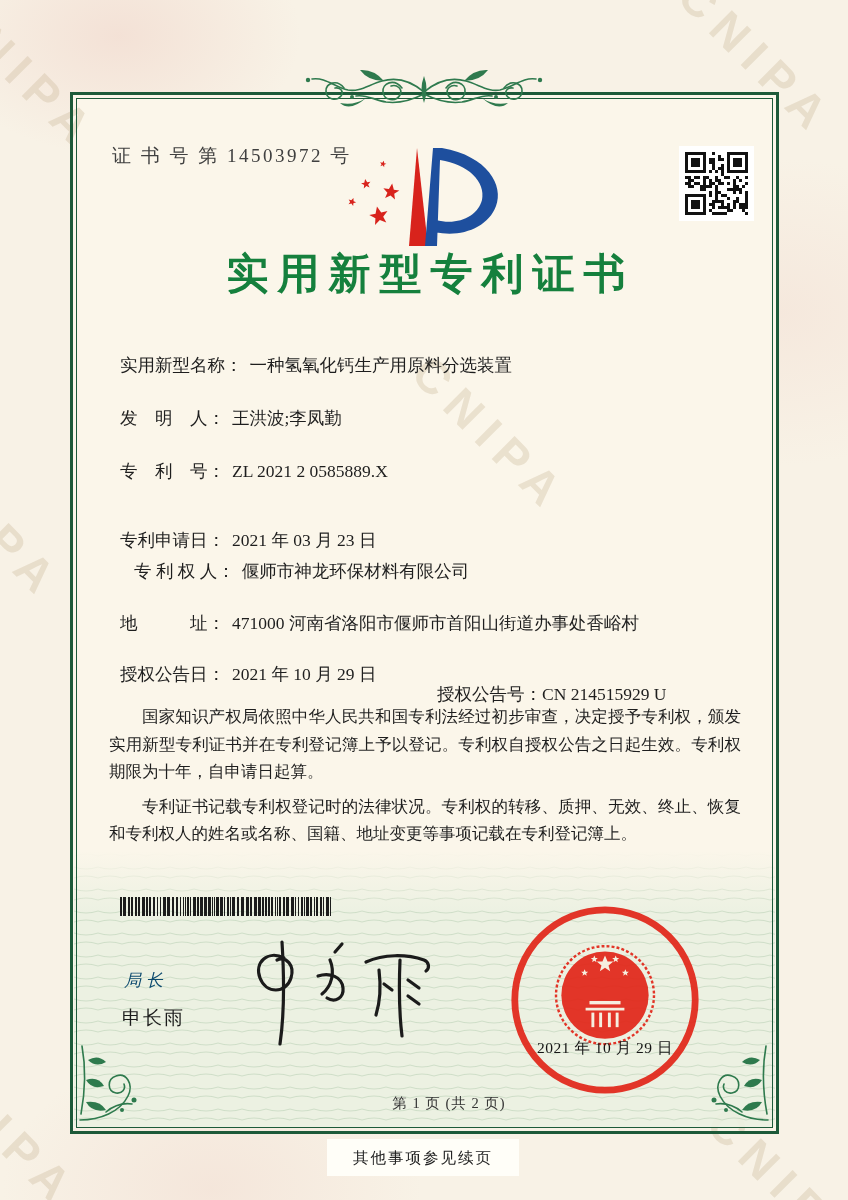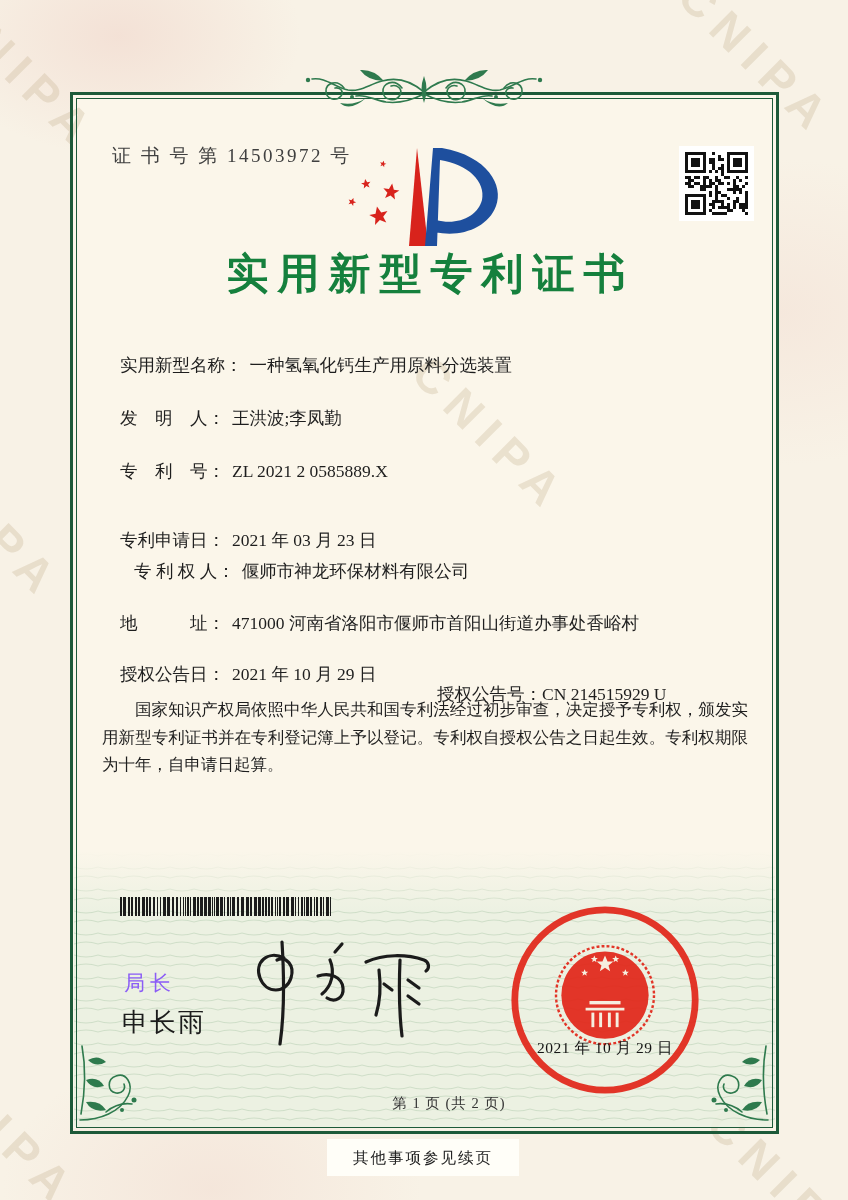--- a/index.html
+++ b/index.html
@@ -32,24 +32,24 @@
   .logo{left:338px;top:142px;width:172px;height:112px;}
   .qr{left:679px;top:146px;width:75px;height:75px;background:#ffffff;}
   .qr svg{position:absolute;left:6px;top:6px;}
   .title{left:70px;top:246px;width:709px;text-align:center;font-size:42px;font-weight:bold;
     letter-spacing:9px;color:#15803d;padding-left:6px;}
   .frow{left:120px;font-size:17.5px;color:#1e1e1e;white-space:nowrap;}
   .frow .fvalue{margin-left:7px;}
   .frow2{left:437px;font-size:17.5px;color:#1e1e1e;white-space:nowrap;}
   .bodytext{left:102px;top:696px;width:646px;font-size:16.5px;line-height:27.5px;
     text-align:justify;color:#1e1e1e;}
-  .bodytext p{margin:0;text-indent:2em;}
+  .bodytext p{margin:7px;text-indent:2em;}
   .barcode{left:120px;top:897px;width:216px;height:19px;}
-  .director-label{left:124px;top:969px;font-size:21px;letter-spacing:5px;color:#8b5cf6;}
-  .director-name{left:122px;top:1005px;font-size:26px;letter-spacing:2px;color:#1c1c1c;}
+  .director-label{left:124px;top:969px;font-size:17px;letter-spacing:5px;color:#0c4a6e;font-style:italic;}
+  .director-name{left:122px;top:1005px;font-size:19px;letter-spacing:2px;color:#1c1c1c;}
   .signature{left:238px;top:928px;width:212px;height:126px;}
   .seal{left:508px;top:903px;width:194px;height:194px;}
   .seal-date{left:523px;top:1038px;width:164px;text-align:center;font-size:15.5px;
     letter-spacing:.5px;color:#151515;z-index:6;}
   .page-info{left:70px;top:1094px;width:758px;text-align:center;font-size:14.5px;
     letter-spacing:1px;color:#333;}
   .continuation{left:327px;top:1139px;width:192px;height:37px;line-height:37px;
     background:#fffef8;text-align:center;font-size:15.5px;letter-spacing:2px;color:#222;z-index:6;}
   .corner-right{transform:scaleX(-1);}
 </style>
@@ -304,20 +304,21 @@
 </div>
 <div class="abs content frow" style="top:662px;">
   <span class="flabel">授权公告日：</span><span class="fvalue">2021 年 10 月 29 日</span>
 </div>
 <div class="abs content frow2" style="top:662px;margin-top:20px;">
   <span class="flabel">授权公告号：</span><span class="fvalue">CN 214515929 U</span>
 </div>
 
 <div class="abs content bodytext">
   <p>国家知识产权局依照中华人民共和国专利法经过初步审查，决定授予专利权，颁发实用新型专利证书并在专利登记簿上予以登记。专利权自授权公告之日起生效。专利权期限为十年，自申请日起算。</p>
+  <p>专利证书记载专利权登记时的法律状况。专利权的转移、质押、无效、终止、恢复和专利权人的姓名或名称、国籍、地址变更等事项记载在专利登记簿上。</p>
 </div>
 
 <svg class="abs content barcode" id="barcodesvg" viewBox="0 0 216 19">
     <rect x="0" y="0" width="2" height="19" fill="#1c1c1c"></rect>
     <rect x="3" y="0" width="3" height="19" fill="#1c1c1c"></rect>
     <rect x="8" y="0" width="2" height="19" fill="#1c1c1c"></rect>
     <rect x="11" y="0" width="2" height="19" fill="#1c1c1c"></rect>
     <rect x="15" y="0" width="2" height="19" fill="#1c1c1c"></rect>
     <rect x="18" y="0" width="2" height="19" fill="#1c1c1c"></rect>
     <rect x="22" y="0" width="3" height="19" fill="#1c1c1c"></rect>

